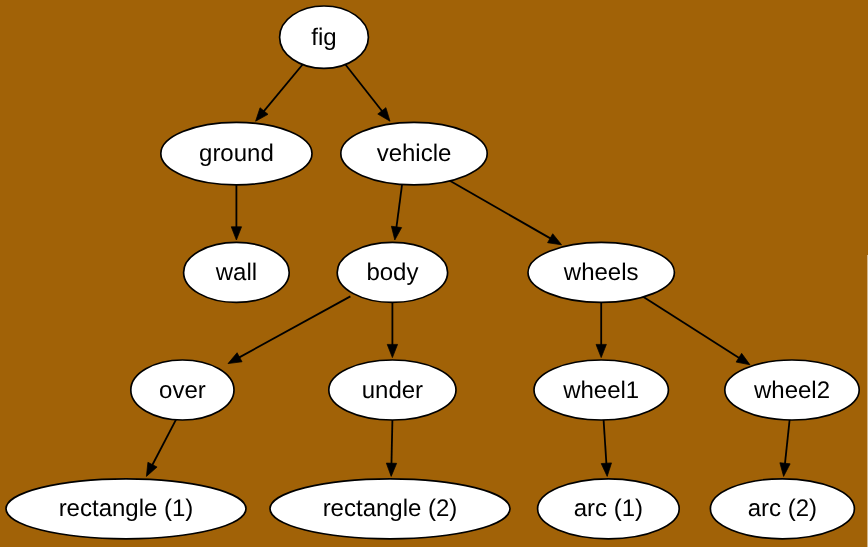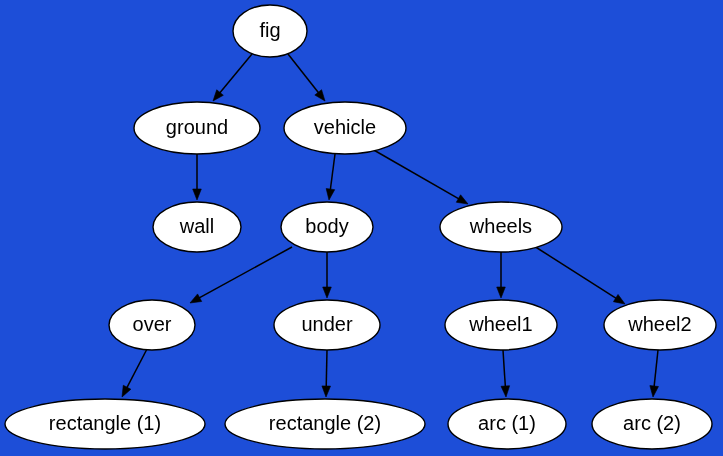--- a/index.html
+++ b/index.html
@@ -5,21 +5,21 @@
 <style>
   html, body {
     margin: 0;
     padding: 0;
     background: #ffffff;
   }
   #graph-canvas {
     position: relative;
     width: 723px;
     height: 456px;
-    background: #1d4ed8;
+    background: #a16207;
     overflow: hidden;
     font-family: "Liberation Sans", sans-serif;
     text-align: center;
   }
   #graph-svg {
     position: absolute;
     top: 0;
     left: 0;
     width: 723px;
     height: 456px;

